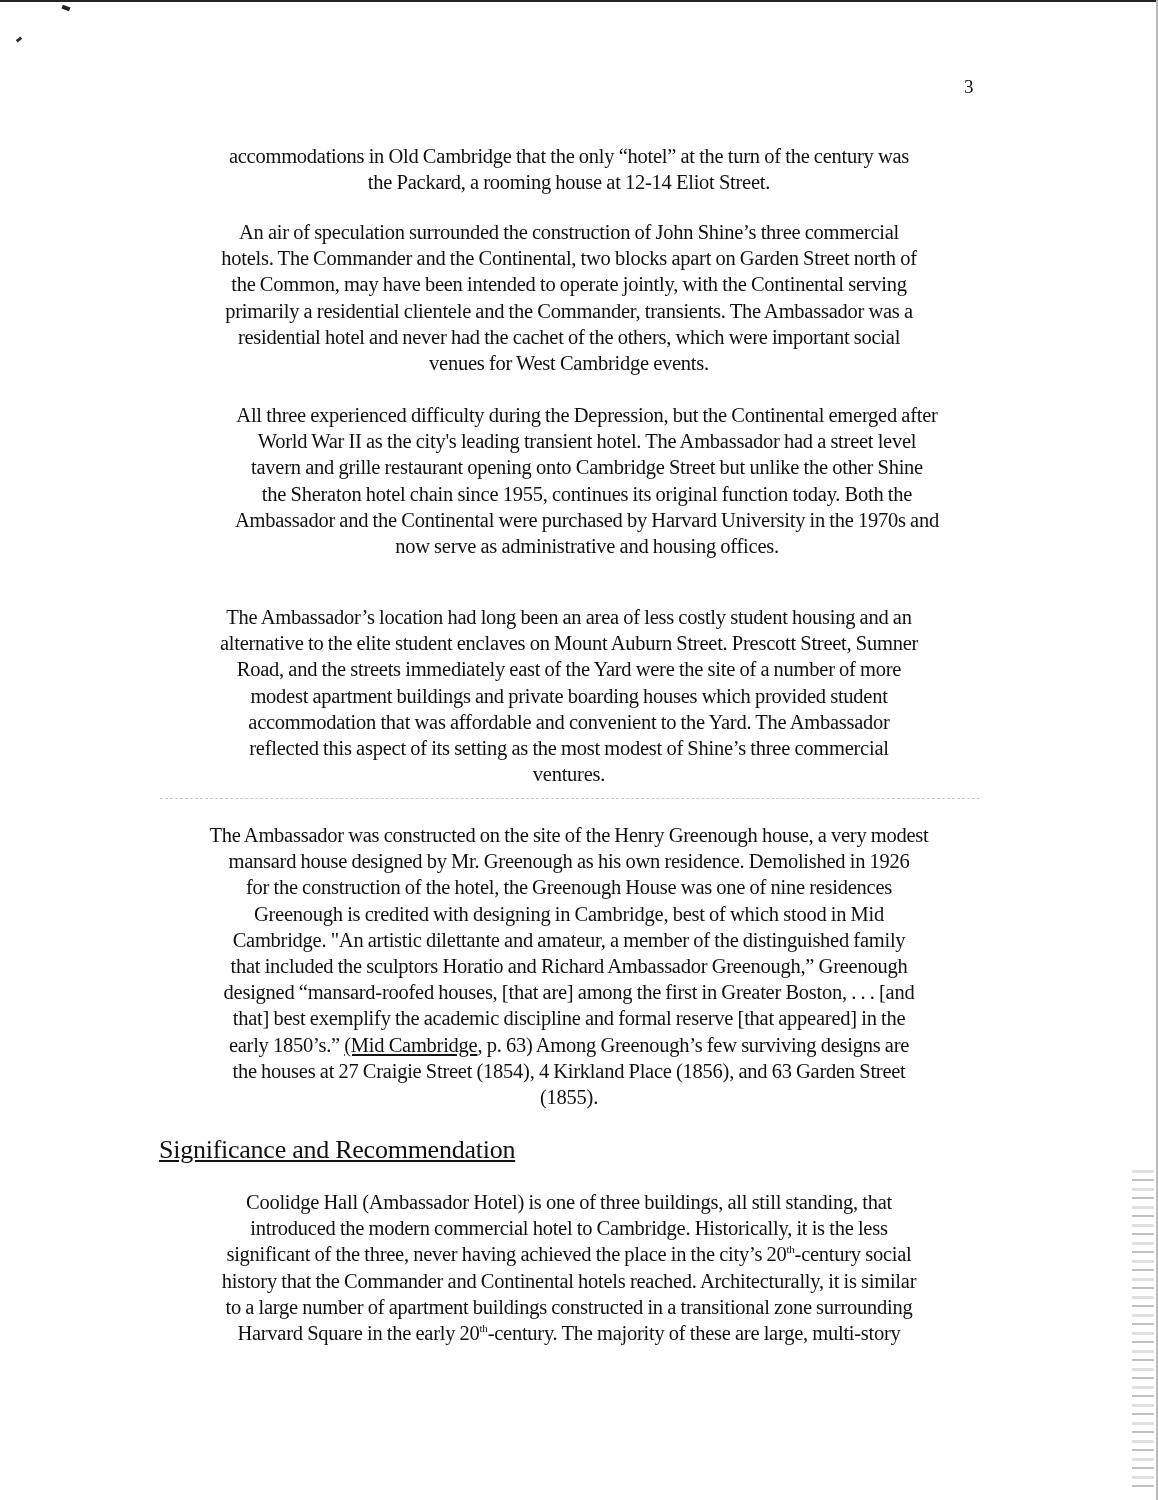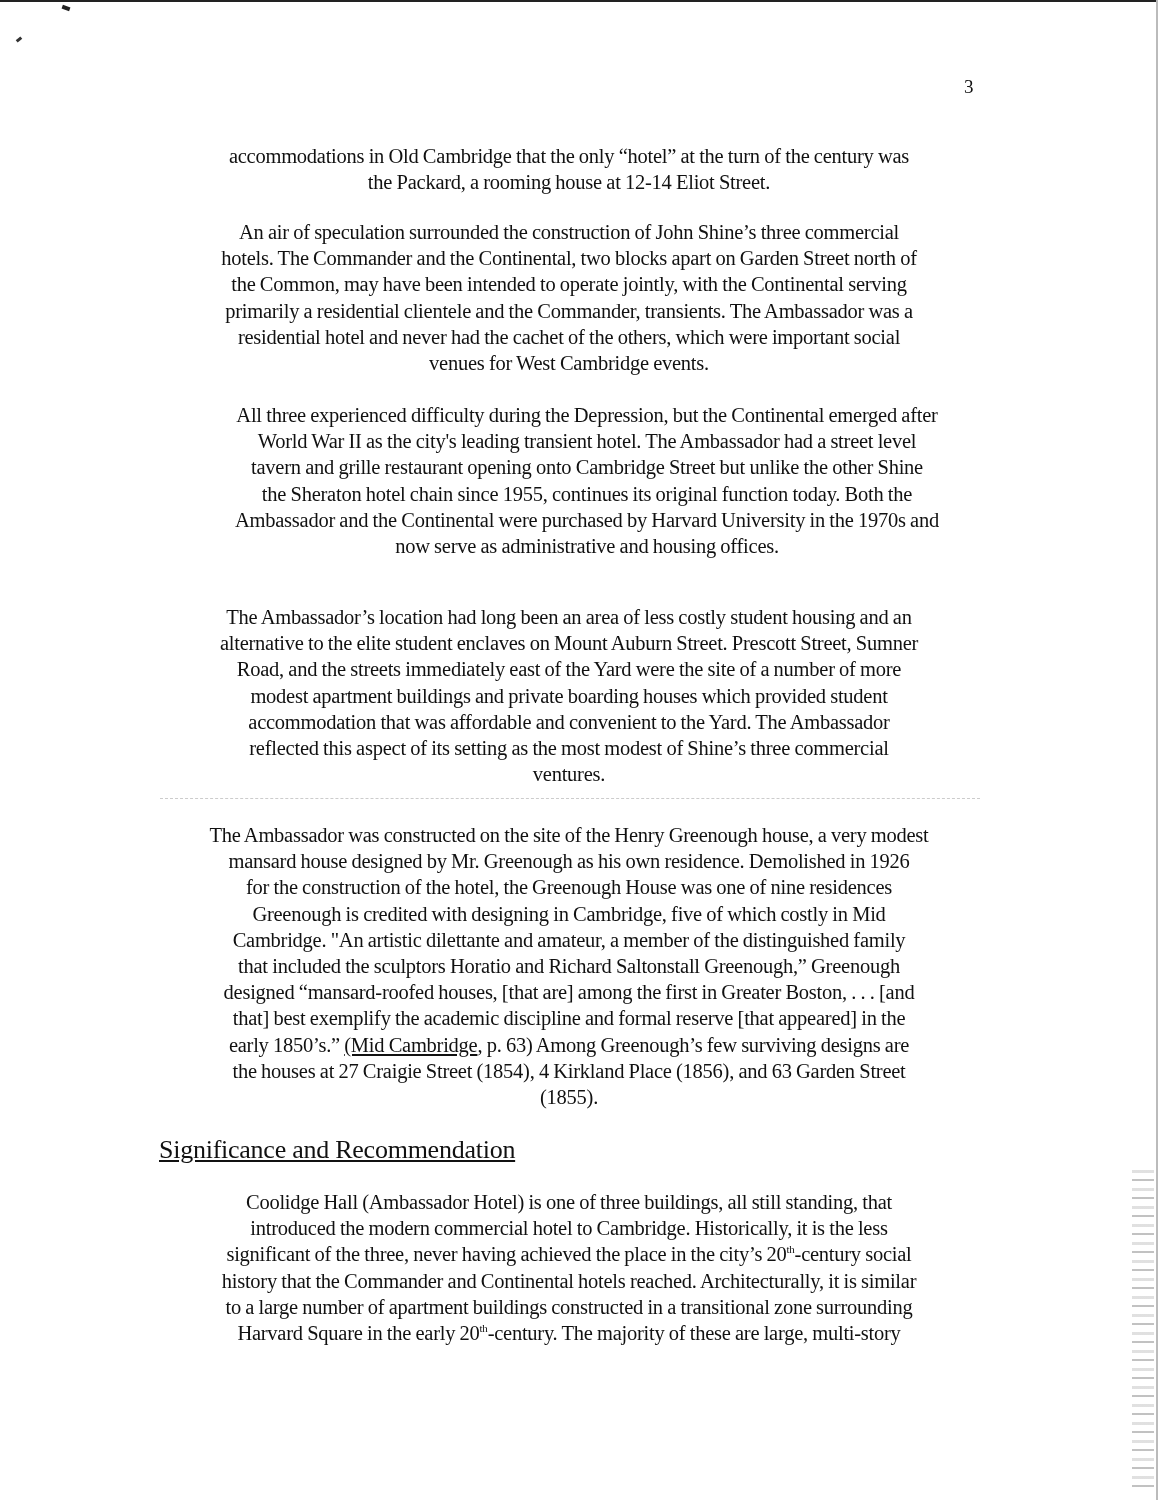--- a/index.html
+++ b/index.html
@@ -71,23 +71,23 @@
     <span class="l">modest apartment buildings and private boarding houses which provided student</span>
     <span class="l">accommodation that was affordable and convenient to the Yard.  The Ambassador</span>
     <span class="l">reflected this aspect of its setting as the most modest of Shine’s three commercial</span>
     <span class="l">ventures.</span>
   </div>
 
   <div class="para p5">
     <span class="l">The Ambassador was constructed on the site of the Henry Greenough house, a very modest</span>
     <span class="l">mansard house designed by Mr. Greenough as his own residence.  Demolished in 1926</span>
     <span class="l">for the construction of the hotel, the Greenough House was one of nine residences</span>
-    <span class="l">Greenough is credited with designing in Cambridge, five of which costly in Mid</span>
+    <span class="l">Greenough is credited with designing in Cambridge, best of which stood in Mid</span>
     <span class="l">Cambridge.  "An artistic dilettante and amateur, a member of the distinguished family</span>
-    <span class="l">that included the sculptors Horatio and Richard Saltonstall Greenough,” Greenough</span>
+    <span class="l">that included the sculptors Horatio and Richard Ambassador Greenough,” Greenough</span>
     <span class="l">designed “mansard-roofed houses, [that are] among the first in Greater Boston, . . . [and</span>
     <span class="l">that] best exemplify the academic discipline and formal reserve [that appeared] in the</span>
     <span class="l"><span>early 1850’s.” </span><span class="ul">(Mid Cambridge</span><span>, p. 63)  Among Greenough’s few surviving designs are</span></span>
     <span class="l">the houses at 27 Craigie Street (1854), 4  Kirkland Place (1856), and 63 Garden Street</span>
     <span class="l">(1855).</span>
   </div>
 
   <div class="heading">Significance and Recommendation</div>
 
   <div class="para p6">

